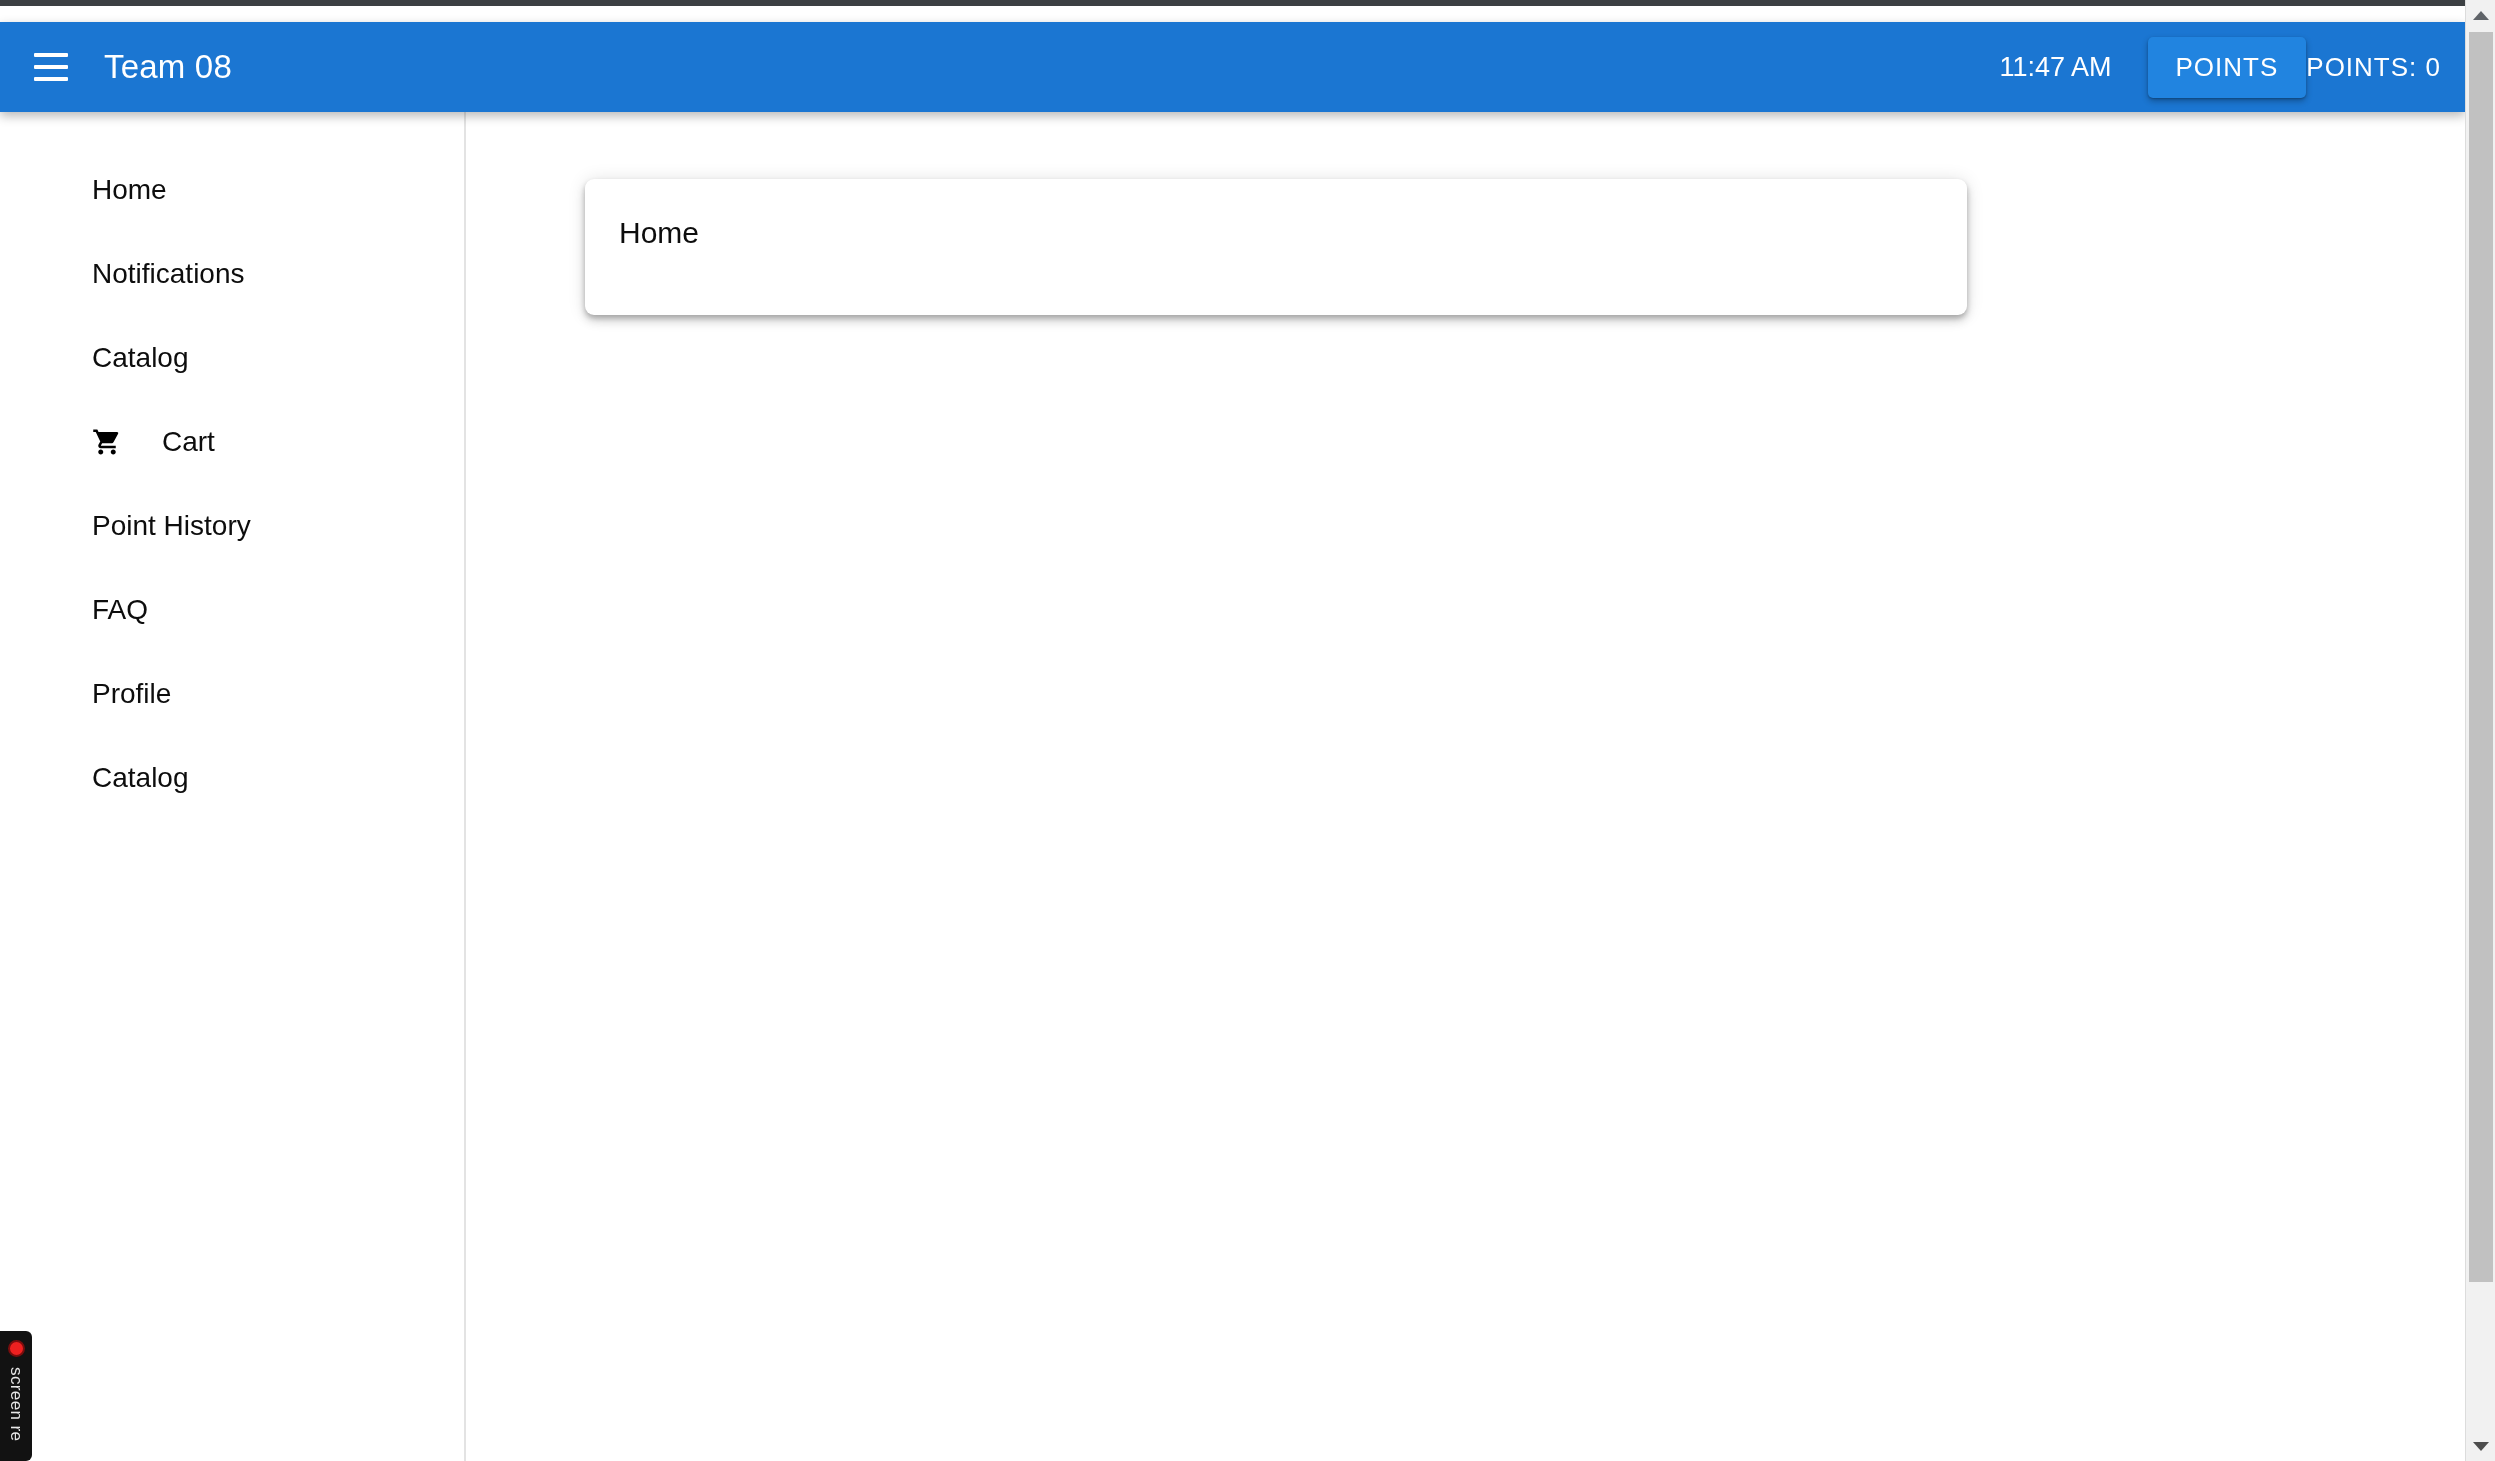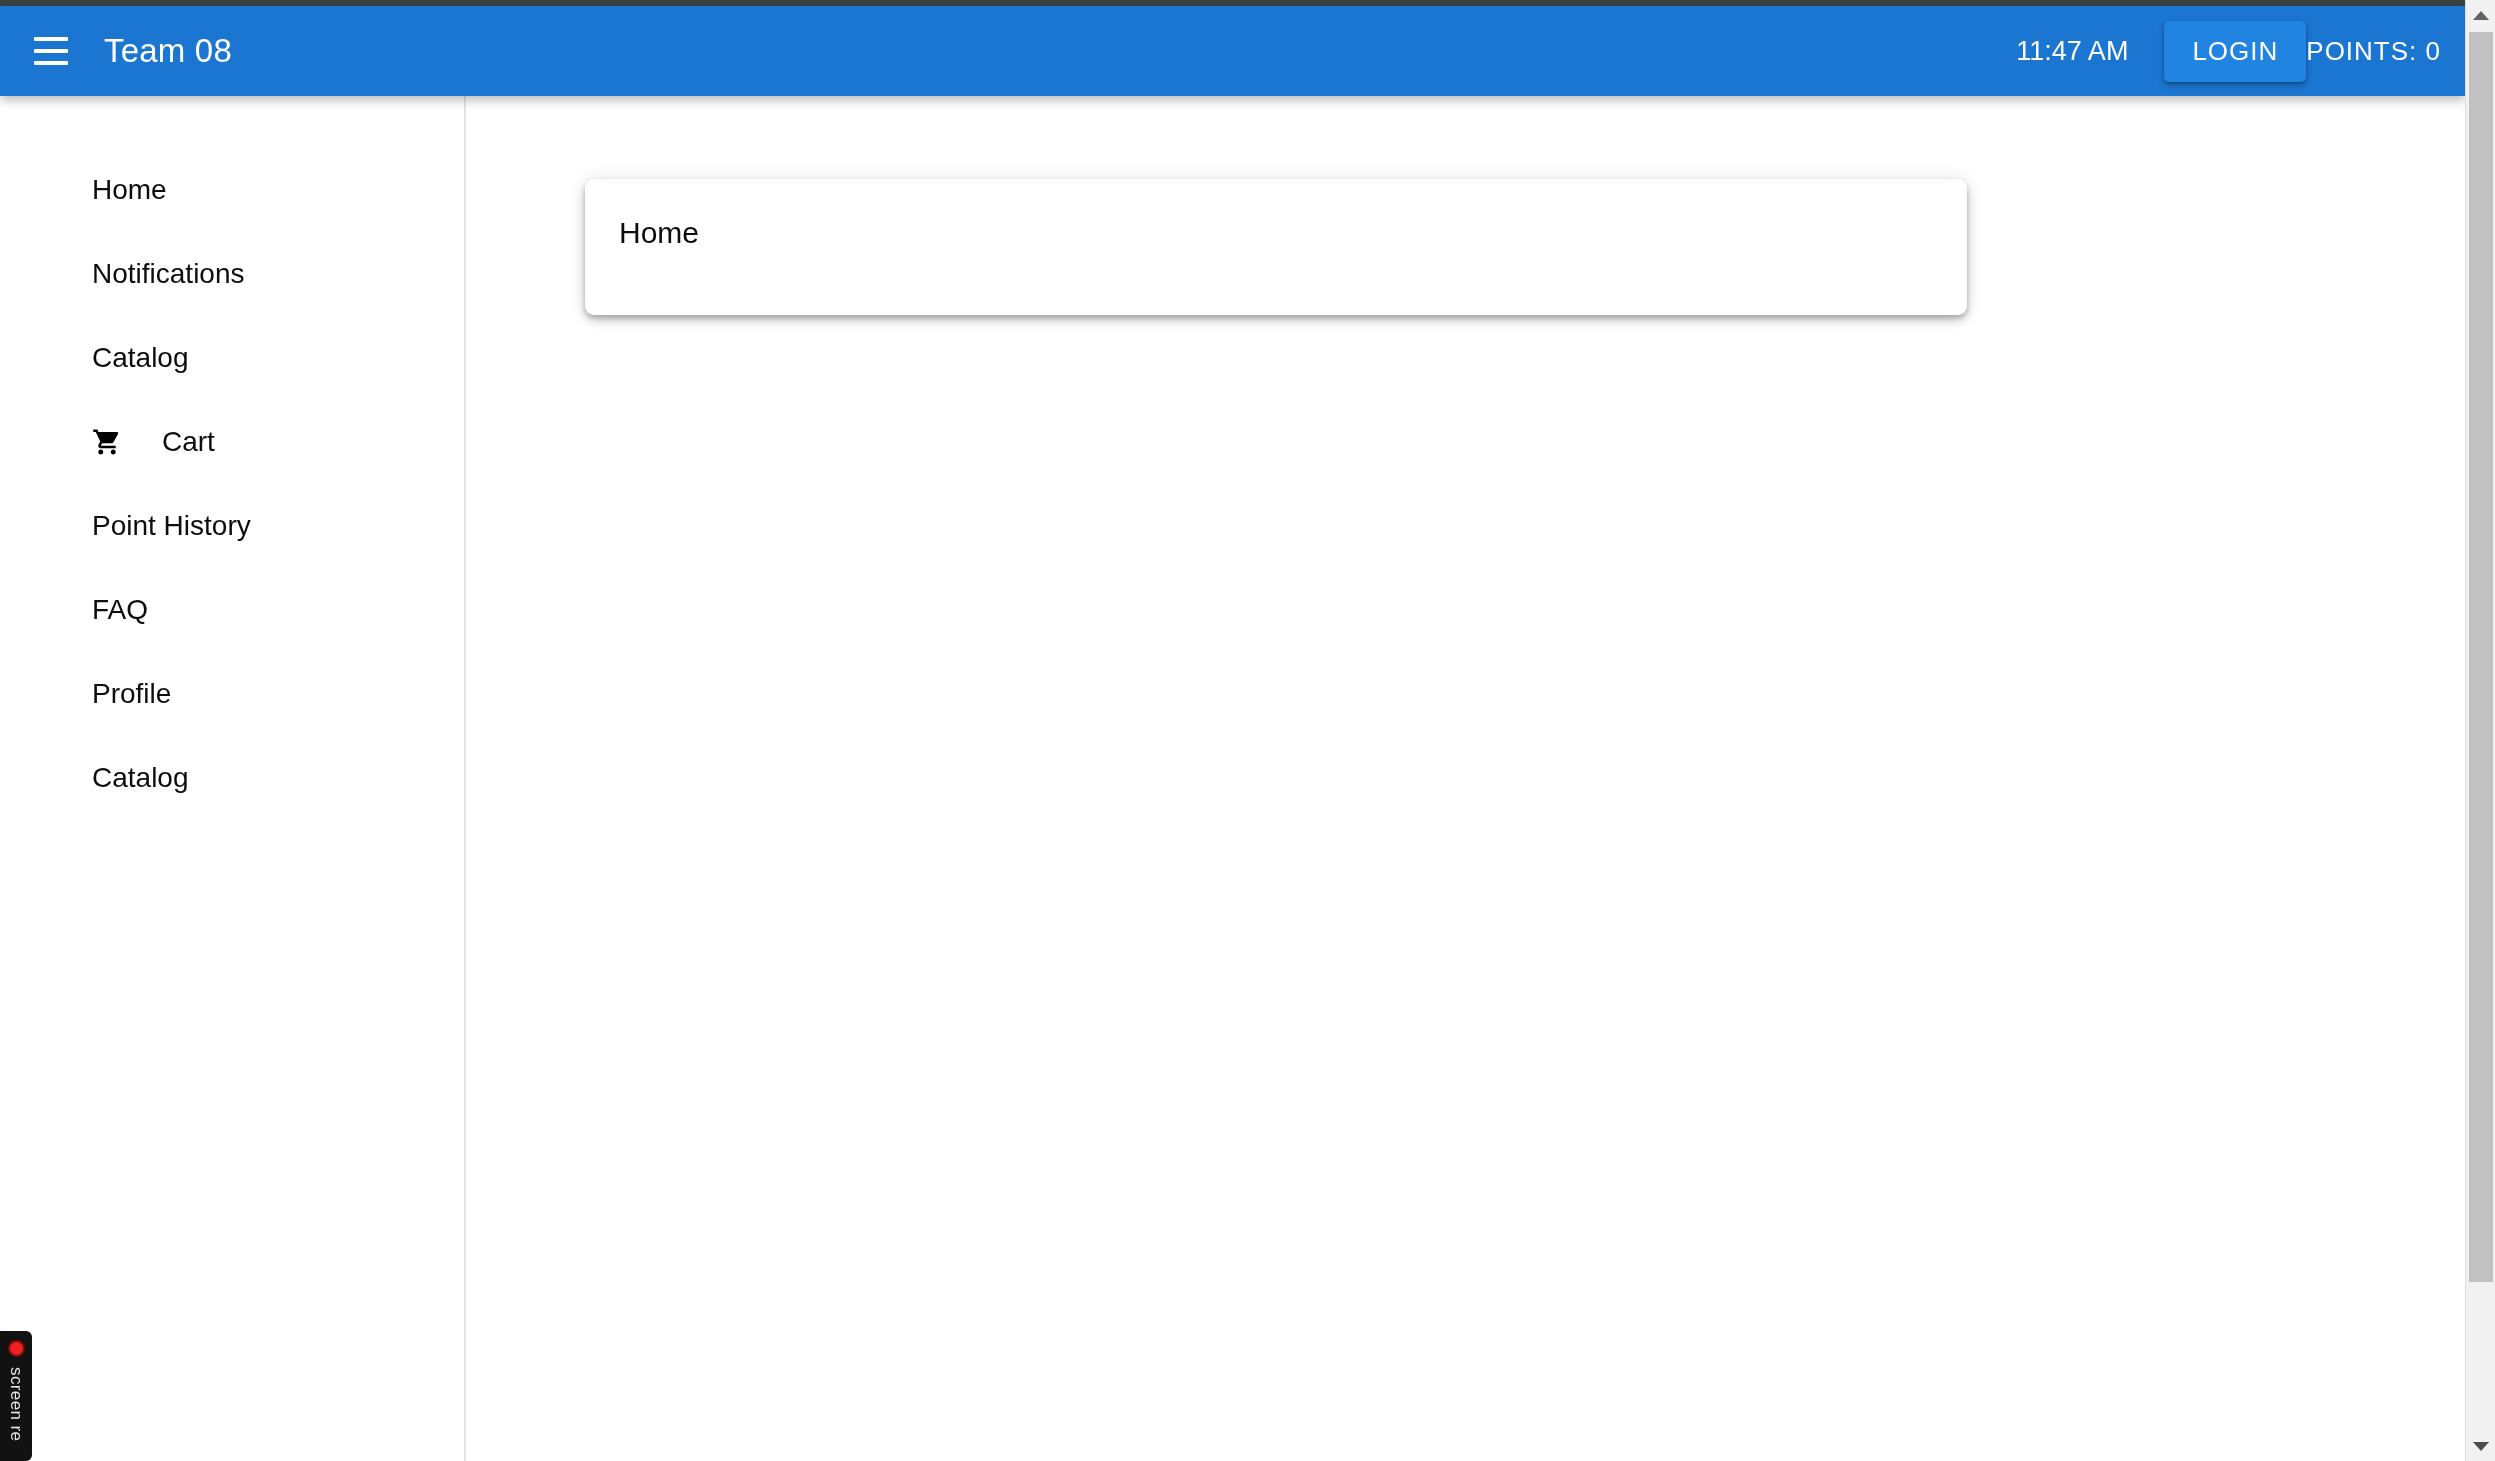--- a/index.html
+++ b/index.html
@@ -25,21 +25,21 @@
     position: absolute;
     top: 0; left: 0;
     width: 2465px;
     height: 6px;
     background: #3c4043;
   }
 
   
   .appbar {
     position: absolute;
-    top: 6px;
+    top: 22px;
     left: 0;
     width: 2465px;
     height: 90px;
     background: #1b76d2;
     display: flex;
     align-items: center;
     box-shadow: 0 4px 10px rgba(0,0,0,0.28);
     z-index: 20;
   }
 
@@ -283,21 +283,21 @@
     <button class="menu-btn">
       <span class="bar"></span>
       <span class="bar"></span>
       <span class="bar"></span>
     </button>
 
     <div class="app-title">Team 08</div>
 
     <div class="appbar-right">
       <div class="clock">11:47 AM</div>
-      <button class="login-btn">LOGIN</button>
+      <button class="login-btn">POINTS</button>
       <div class="points">POINTS: 0</div>
     </div>
   </div>
 
   <div class="welcome">Welcome, harrison-driver!</div>
 
   <nav class="sidebar">
 
     <div class="nav-item">
       <span class="label">Home</span>

